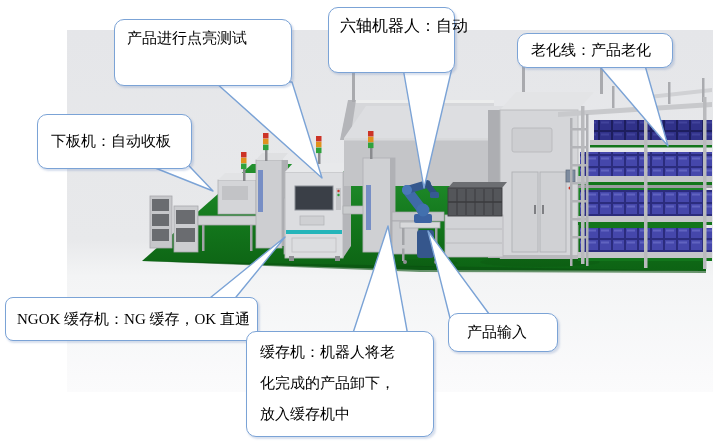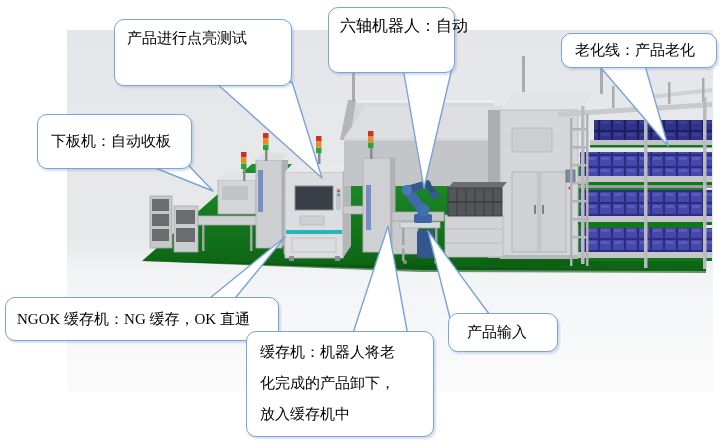--- a/index.html
+++ b/index.html
@@ -9,23 +9,23 @@
   .leader{fill:#ffffff;stroke:#7ba3d6;stroke-width:1.4;stroke-linejoin:round;}
   .callout{
     position:absolute;background:#ffffff;border:1.4px solid #7ba3d6;border-radius:10px;
     box-shadow:1.5px 2px 2px rgba(110,140,190,.28);box-sizing:border-box;
     font-size:15px;line-height:31px;color:#000;
   }
   .callout .cl-line{white-space:nowrap;}
   .callout.single{display:flex;align-items:center;}
   .co-tester{left:114px;top:19px;width:178px;height:67px;padding:3px 12px 0;}
   .co-robot{left:328px;top:7px;width:127px;height:66px;padding:3px 11px 0;font-size:16px;line-height:30px;}
-  .co-aging{left:517px;top:33px;width:156px;height:35px;padding:0 13px;margin-left:44px;}
+  .co-aging{left:517px;top:33px;width:156px;height:35px;padding:0 13px;}
   .co-unloader{left:37px;top:114px;width:155px;height:55px;padding:0 13px;}
-  .co-ngok{left:5px;top:297px;width:274px;height:44px;padding:0 11px;}
+  .co-ngok{left:5px;top:297px;width:253px;height:44px;padding:0 11px;border-radius:8px;}
   .co-buffer{left:246px;top:331px;width:188px;height:106px;padding:5px 13px 0;}
   .co-input{left:448px;top:313px;width:110px;height:39px;padding:0 0 0 18px;}
 </style>
 </head>
 <body>
 
 <div class="stage">
 
 <svg class="scene" viewBox="0 0 722 442">
   <defs>

